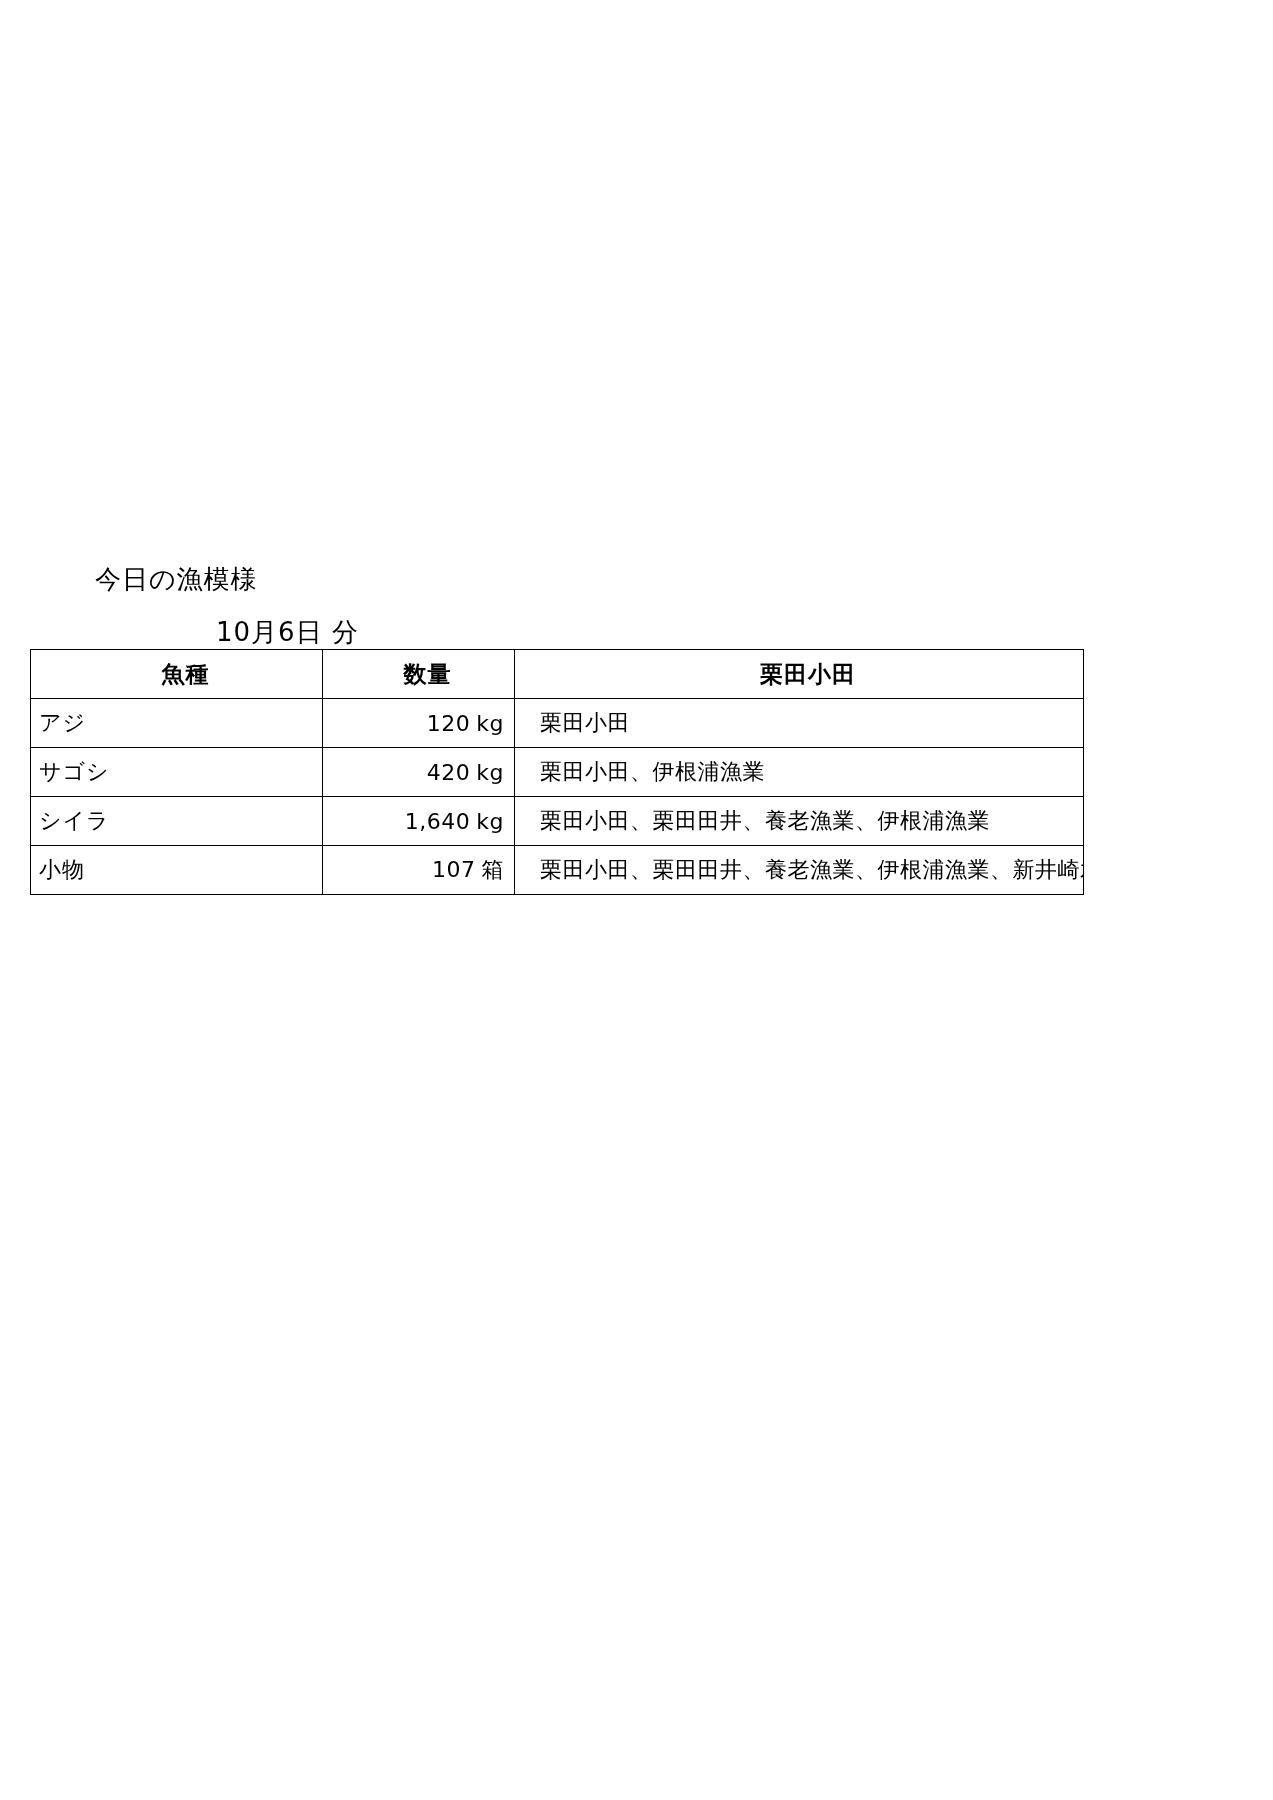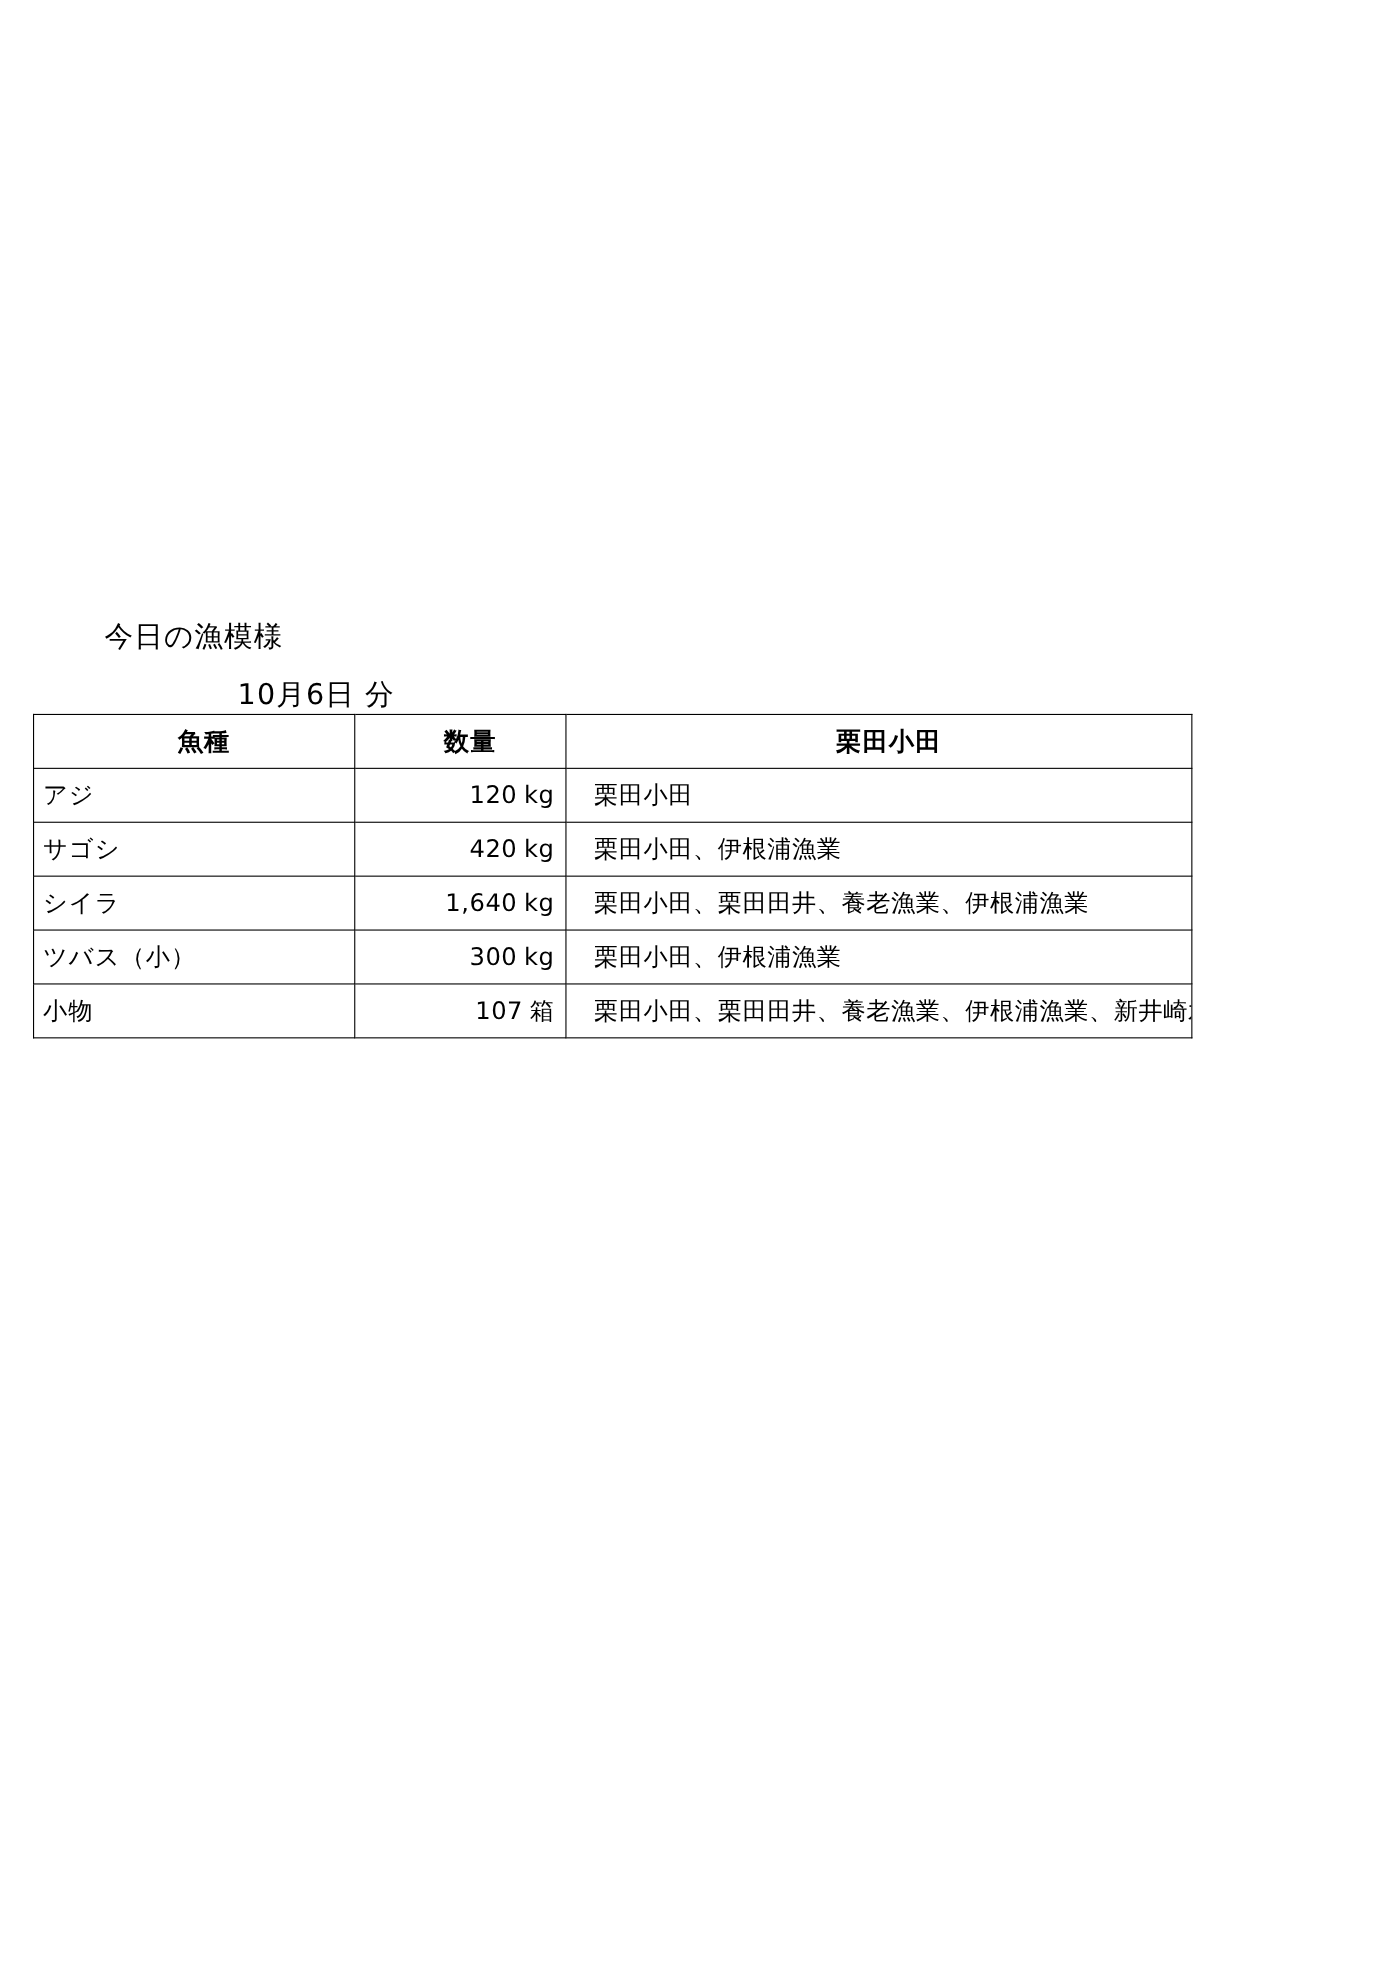--- a/index.html
+++ b/index.html
@@ -119,25 +119,20 @@
           <td class="species">サゴシ</td>
           <td class="qty"><span class="num">420</span><span class="unit">kg</span></td>
           <td class="area">栗田小田、伊根浦漁業</td>
         </tr>
         <tr>
           <td class="species">シイラ</td>
           <td class="qty"><span class="num">1,640</span><span class="unit">kg</span></td>
           <td class="area">栗田小田、栗田田井、養老漁業、伊根浦漁業</td>
         </tr>
         <tr>
-          <td class="species">ツバス（小）</td>
-          <td class="qty"><span class="num">300</span><span class="unit">kg</span></td>
-          <td class="area">栗田小田、伊根浦漁業</td>
-        </tr>
-        <tr>
           <td class="species">小物</td>
           <td class="qty"><span class="num">107</span><span class="unit">箱</span></td>
           <td class="area">栗田小田、栗田田井、養老漁業、伊根浦漁業、新井崎水産</td>
         </tr>
       </tbody>
   </table>
 
 </div>
 
 </body></html>

